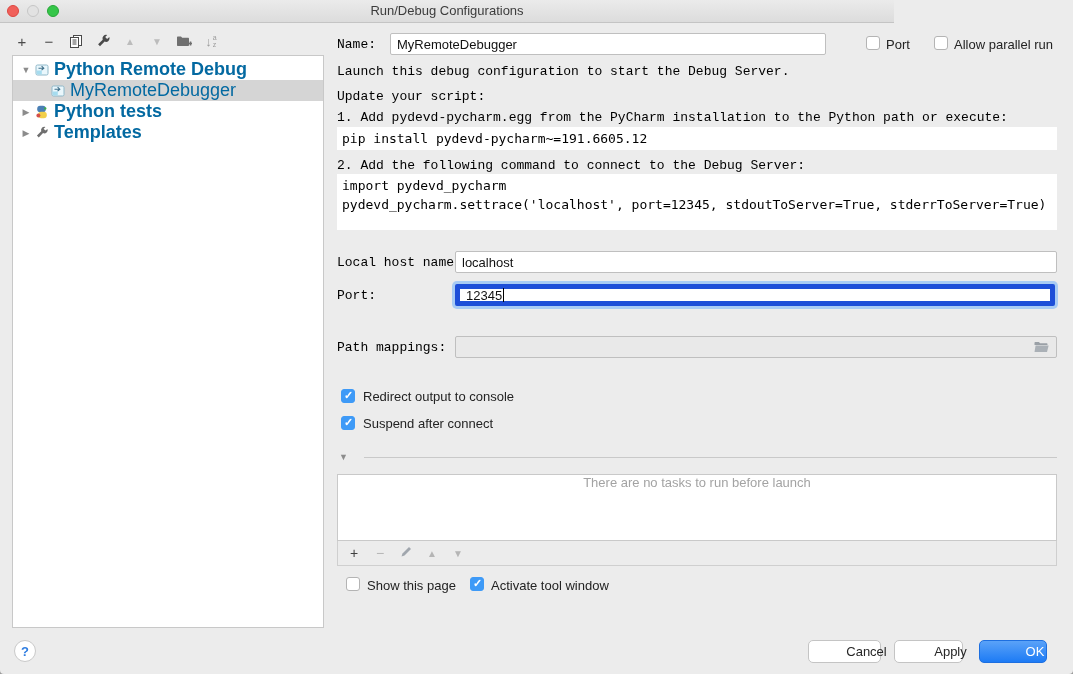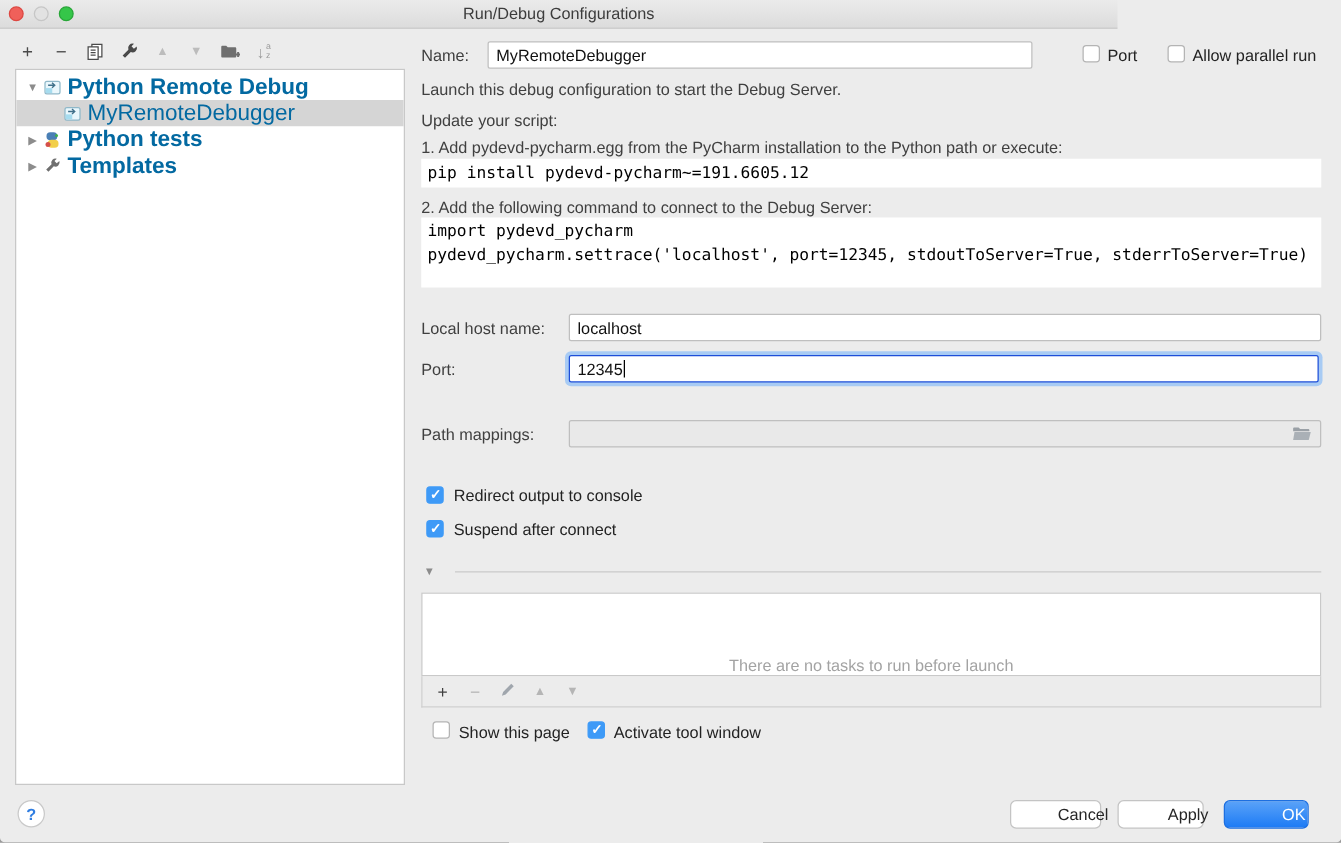--- a/index.html
+++ b/index.html
@@ -34,27 +34,27 @@
     position:absolute;left:12px;top:55px;width:312px;height:573px;
     background:#ffffff;border:1px solid #c8c8c8;box-sizing:border-box;overflow:hidden;
   }
   .tree-row{position:relative;height:21px;display:flex;align-items:center;white-space:nowrap;}
   .tree-row.selected{background:#d5d5d5;}
   .tw-arrow{width:10px;font-size:9px;color:#8c8c8c;text-align:center;margin-right:4px;}
   .tree-row .ticon{width:14px;height:14px;margin-right:5px;flex:0 0 auto;}
   .tree-label{font-size:18px;color:#0369a1;}
   .tree-label.bold{font-weight:700;}
   
-  .flabel{position:absolute;color:#404040;}
+  .flabel{position:absolute;color:#000000;font-family:Liberation Mono, monospace;}
   .textfield{
     position:absolute;background:#fff;border:1px solid #bfbfbf;border-radius:2px;
     box-sizing:border-box;display:flex;align-items:center;padding:0 6px;height:22px;
     font-size:13px;color:#111;
   }
-  .textfield.focused{border:1px solid #1d4ed8;box-shadow:0 0 0 3px #a8cbf4;}
+  .textfield.focused{border:5px solid #1d4ed8;box-shadow:0 0 0 3px #a8cbf4;}
   .textfield.disabled{background:#e9e9e9;color:#9a9a9a;}
   .caret{display:inline-block;width:1px;height:14px;background:#000;margin-left:1px;}
   .checkbox{
     position:absolute;width:14px;height:14px;border:1px solid #b4b4b4;border-radius:3px;
     background:#fff;box-sizing:border-box;
   }
   .checkbox.checked{background:#3e9af7;border-color:#3e9af7;}
   .checkbox.checked::after{
     content:"✓";color:#fff;font-size:11px;font-weight:700;
     position:absolute;left:2px;top:-1px;
@@ -65,21 +65,21 @@
     font-family:"DejaVu Sans Mono","Liberation Mono",monospace;
     font-size:13px;color:#000;line-height:19px;padding:2px 5px;box-sizing:border-box;
   }
   
   .bl-header{position:absolute;display:flex;align-items:center;}
   .bl-arrow{font-size:9px;color:#8c8c8c;margin-right:7px;}
   .bl-title{color:#232323;}
   .hairline{flex:1;height:1px;background:#c9c9c9;margin-left:9px;}
   .tasks-panel{
     position:absolute;background:#fff;border:1px solid #c9c9c9;box-sizing:border-box;
-    display:flex;align-items:flex-end;justify-content:center;
+    display:flex;align-items:flex-start;justify-content:center;
   }
   .tasks-empty{color:#a3a3a3;font-size:13px;}
   .tasks-toolbar{
     position:absolute;background:#ececec;border:1px solid #cfcfcf;border-top:none;
     box-sizing:border-box;display:flex;align-items:center;gap:12px;padding-left:9px;
   }
   .mini-ico{font-size:14px;color:#3f3f3f;width:14px;text-align:center;}
   .mini-ico.disabled{color:#b5b5b5;}
   .mini-ico.arrow{font-size:10px;}
   

